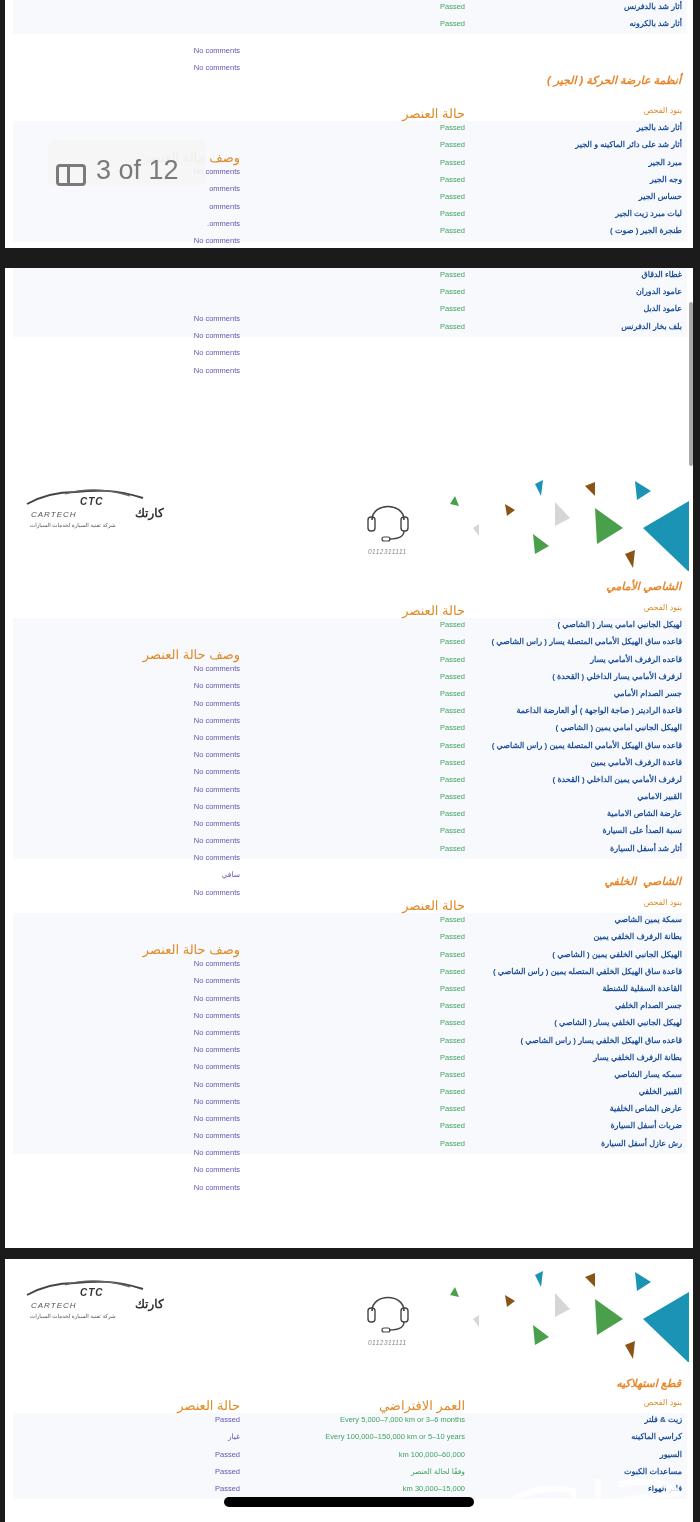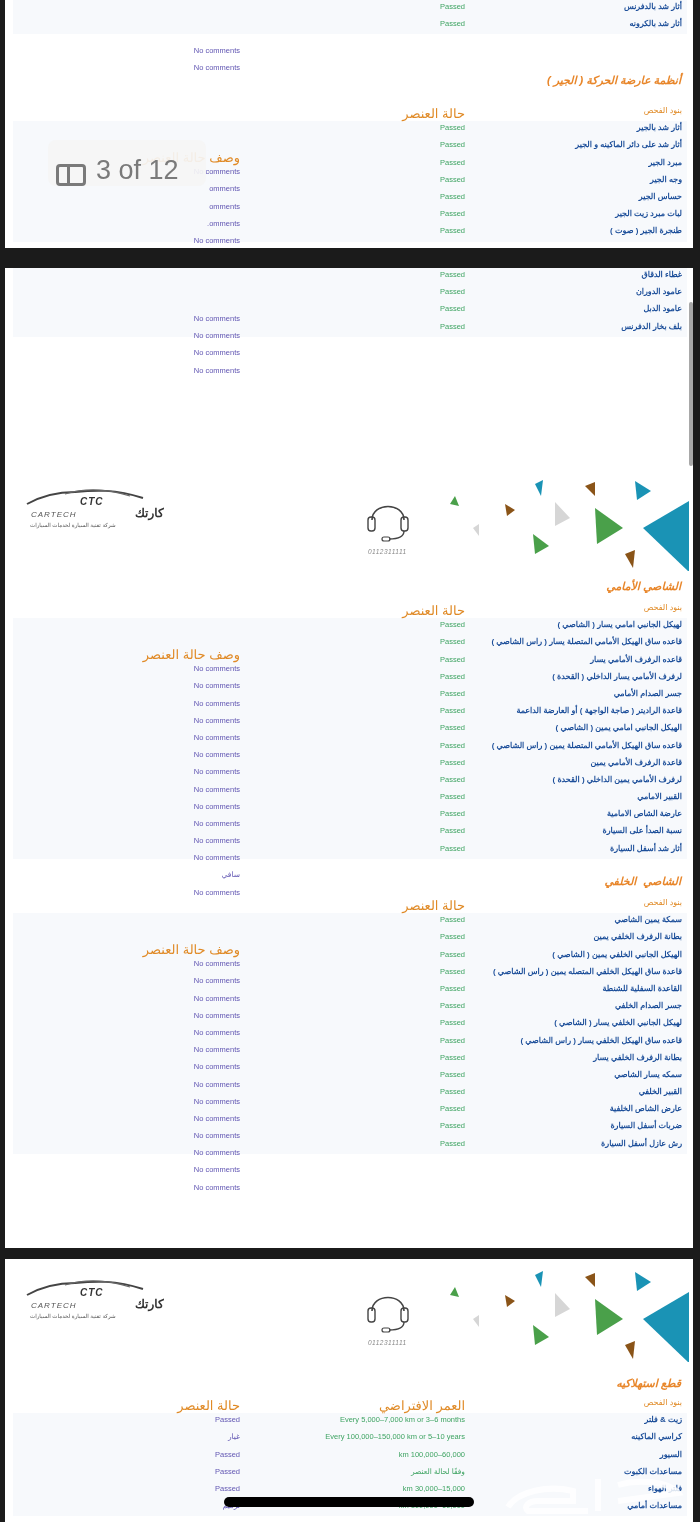--- a/index.html
+++ b/index.html
@@ -405,25 +405,20 @@
     <div class="row">
         <span class="c-item">مساعدات الكبوت</span>
         <span class="c-life">وفقًا لحالة العنصر</span>
         <span class="c-cond">Passed</span>
       </div>
     <div class="row">
         <span class="c-item">فلتر الهواء</span>
         <span class="c-life">km 30,000–15,000</span>
         <span class="c-cond">Passed</span>
       </div>
-    <div class="row">
-        <span class="c-item">مساعدات أمامي</span>
-        <span class="c-life">km 100,000–60,000</span>
-        <span class="c-cond">ترميم</span>
-      </div>
   </div>
 </div>
 
 <div class="overlay">
   <span class="ov-icon"></span>
   <span>3 of 12</span>
 </div>
 
 <svg class="watermark" viewBox="0 0 200 48">
   <path d="M10 36 C20 20, 50 14, 75 20 L75 30 L40 30 C30 30, 25 36, 30 40 L90 40" stroke="rgba(255,255,255,0.85)" stroke-width="6" fill="none"></path>

